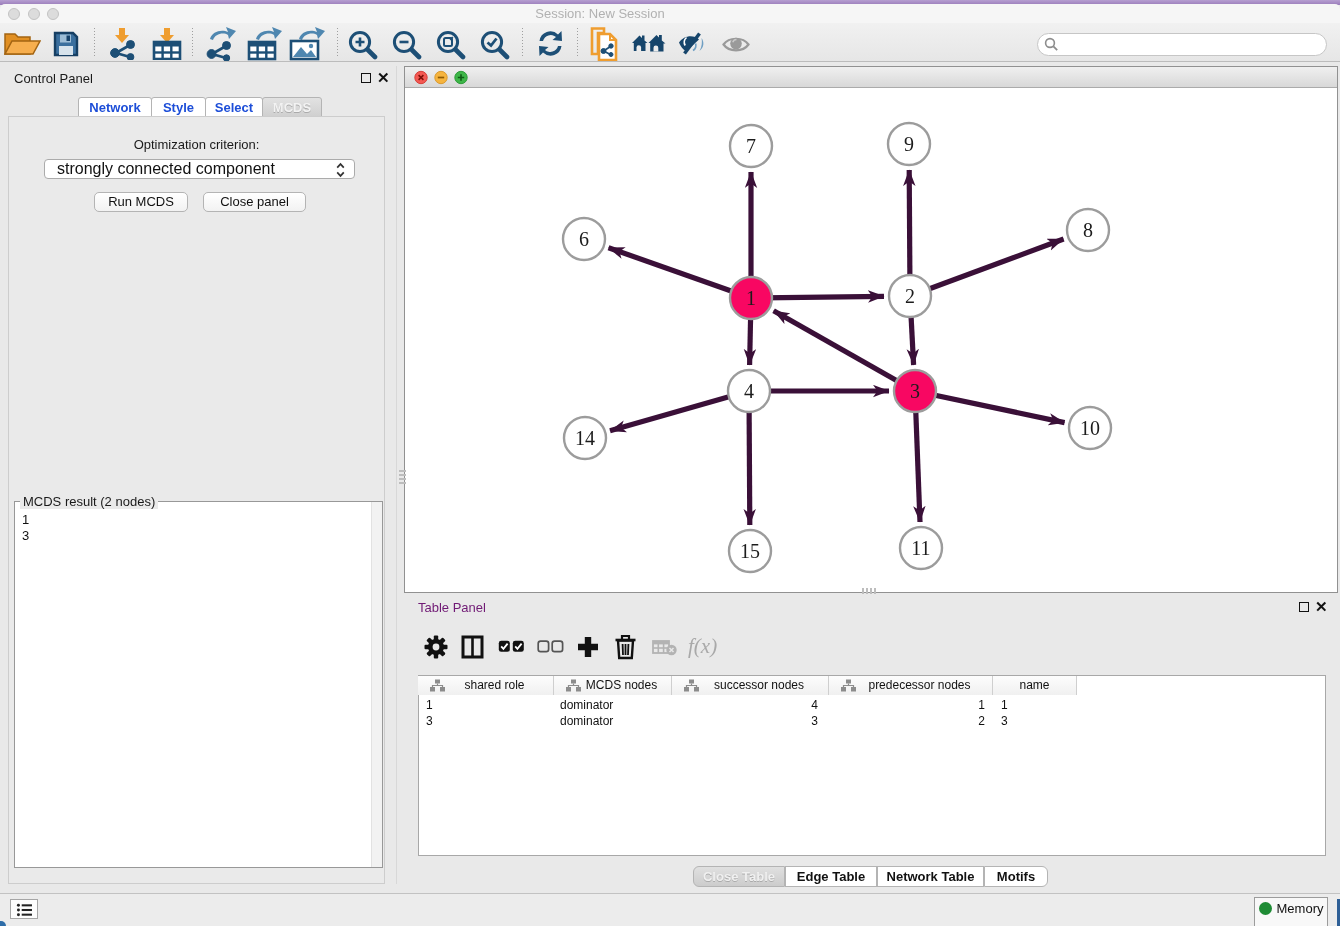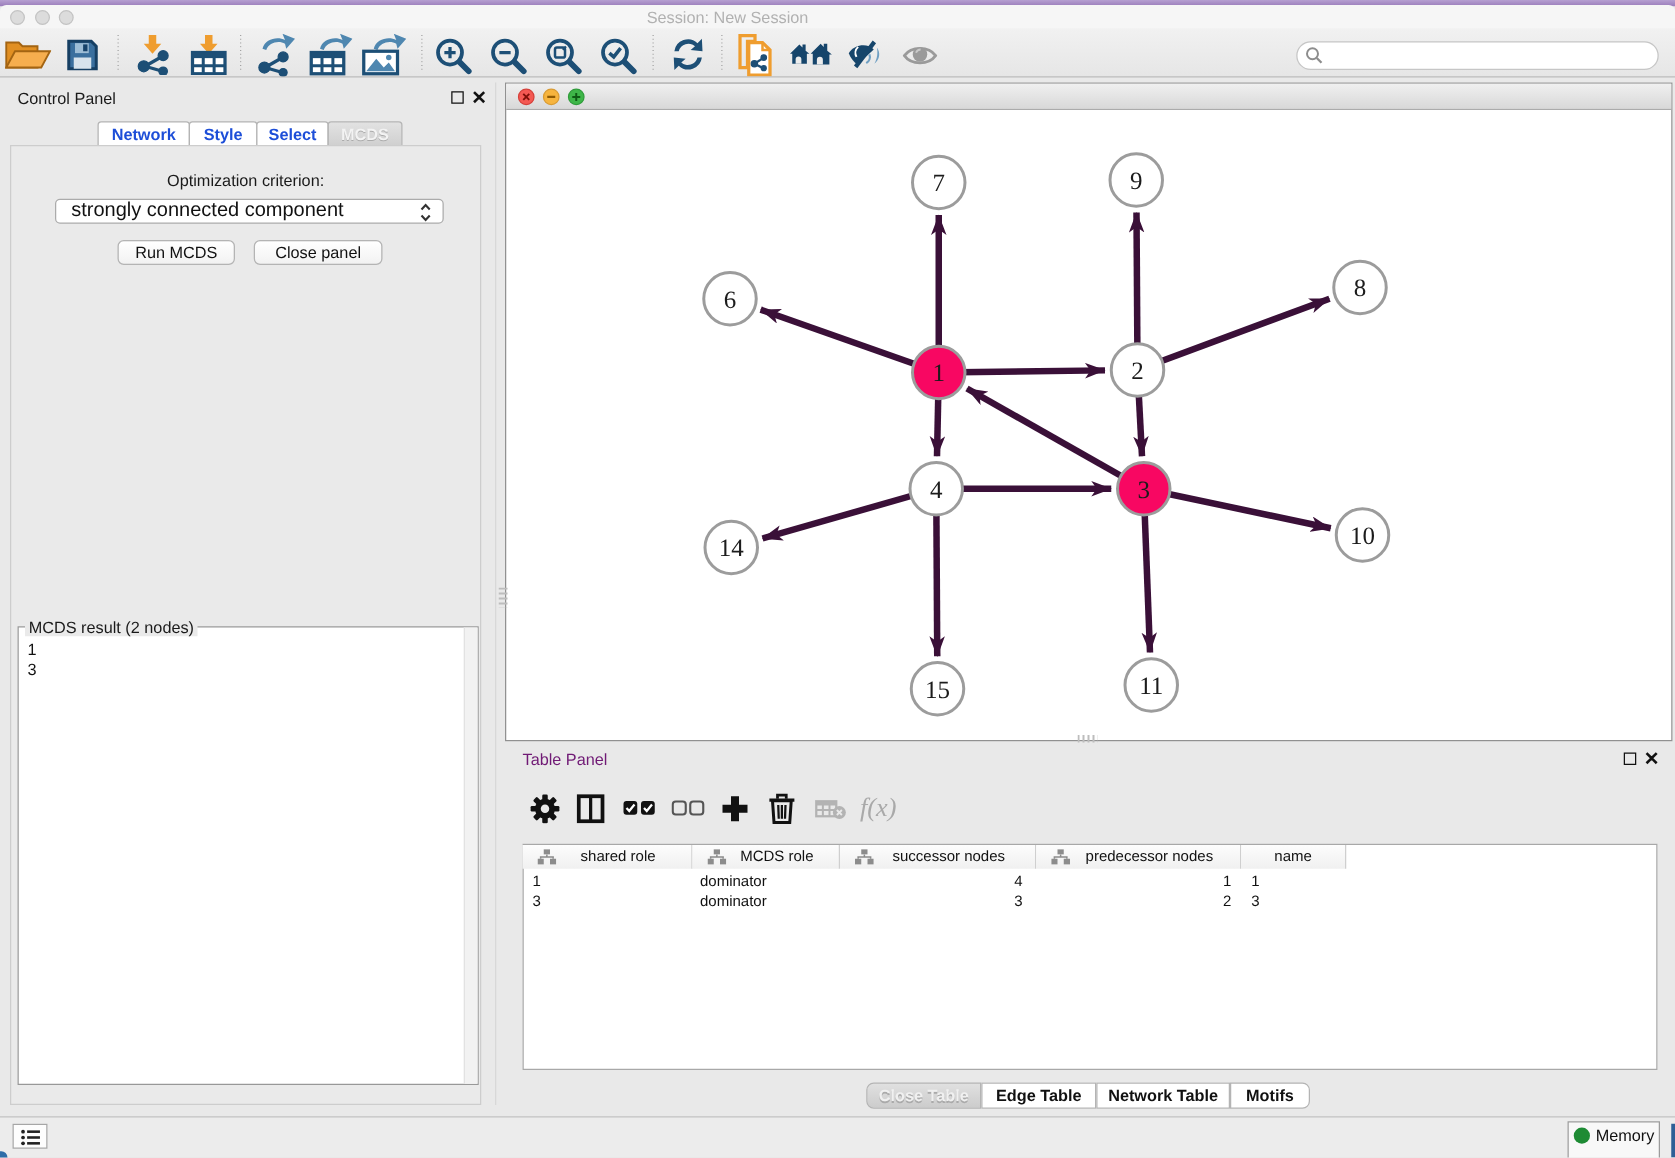--- a/index.html
+++ b/index.html
@@ -4,21 +4,21 @@
 <style>
   * { margin:0; padding:0; box-sizing:border-box; }
   html,body { width:1340px; height:926px; overflow:hidden; }
   body { font-family:"Liberation Sans", sans-serif; background:#e9e9e9; position:relative; }
   .abs { position:absolute; }
   
   #purple { left:0; top:0; width:1340px; height:5px; background:linear-gradient(#b69fd1,#9a7cba); }
   
   #titlebar { left:0; top:4px; width:1340px; height:19px; background:#f6f6f6; border-radius:5px 5px 0 0; }
   .tl-gray { top:8px; width:12px; height:12px; border-radius:50%; background:#dcdcdc; border:1px solid #c3c3c3; }
-  #apptitle { left:0; top:6px; width:1164px; text-align:center; font-size:13px; color:#b1b1b1; }
+  #apptitle { left:18px; top:6px; width:1164px; text-align:center; font-size:13px; color:#b1b1b1; }
   
   #toolbar { left:0; top:23px; width:1340px; height:39px; background:linear-gradient(#f1f1f1,#e6e6e6); border-bottom:1px solid #bcbcbc; }
   .sep { top:28px; width:1px; height:28px; background-image:linear-gradient(#9f9f9f 34%, rgba(0,0,0,0) 0%); background-size:1px 3px; }
   #search { left:1037px; top:33px; width:290px; height:23px; background:#fff; border:1px solid #c6c6c6; border-radius:12px; }
   
   #cp-title { left:14px; top:71px; font-size:13px; color:#1a1a1a; }
   .float-ic { width:10px; height:10px; border:1.6px solid #111; background:transparent; }
   .tab { top:97px; height:21px; background:#fff; border:1px solid #b4b4b4; border-radius:3px 3px 0 0; font-size:13px; font-weight:bold; color:#1d4ed8; text-align:center; line-height:20px; }
   #cp-content { left:8px; top:116px; width:377px; height:768px; background:#eaeaea; border:1px solid #cdcdcd; }
   #optlabel { left:0; top:137px; width:393px; text-align:center; font-size:13px; color:#1a1a1a; }
@@ -334,21 +334,21 @@
     </div>
     <div class="abs th" style="left:135px;width:118px;">
       <span style="position:absolute;left:12px;top:3px;"><svg width="15" height="13" viewBox="0 0 15 13" style="vertical-align:-2px;">
           <g fill="#8c8c8c">
             <rect x="5" y="0.5" width="5" height="4"></rect>
             <rect x="0" y="8" width="5" height="4.5"></rect>
             <rect x="10" y="8" width="5" height="4.5"></rect>
             <path d="M7.5 4.5 L7.5 6.5 M2.5 8 L2.5 6.5 L12.5 6.5 L12.5 8" fill="none" stroke="#8c8c8c" stroke-width="1.2"></path>
           </g>
         </svg></span>
-      <div style="width:100%;text-align:center;line-height:19px;padding-left:18px;">MCDS role</div>
+      <div style="width:100%;text-align:center;line-height:19px;padding-left:18px;">MCDS nodes</div>
     </div>
     <div class="abs th" style="left:253px;width:157px;">
       <span style="position:absolute;left:12px;top:3px;"><svg width="15" height="13" viewBox="0 0 15 13" style="vertical-align:-2px;">
           <g fill="#8c8c8c">
             <rect x="5" y="0.5" width="5" height="4"></rect>
             <rect x="0" y="8" width="5" height="4.5"></rect>
             <rect x="10" y="8" width="5" height="4.5"></rect>
             <path d="M7.5 4.5 L7.5 6.5 M2.5 8 L2.5 6.5 L12.5 6.5 L12.5 8" fill="none" stroke="#8c8c8c" stroke-width="1.2"></path>
           </g>
         </svg></span>

